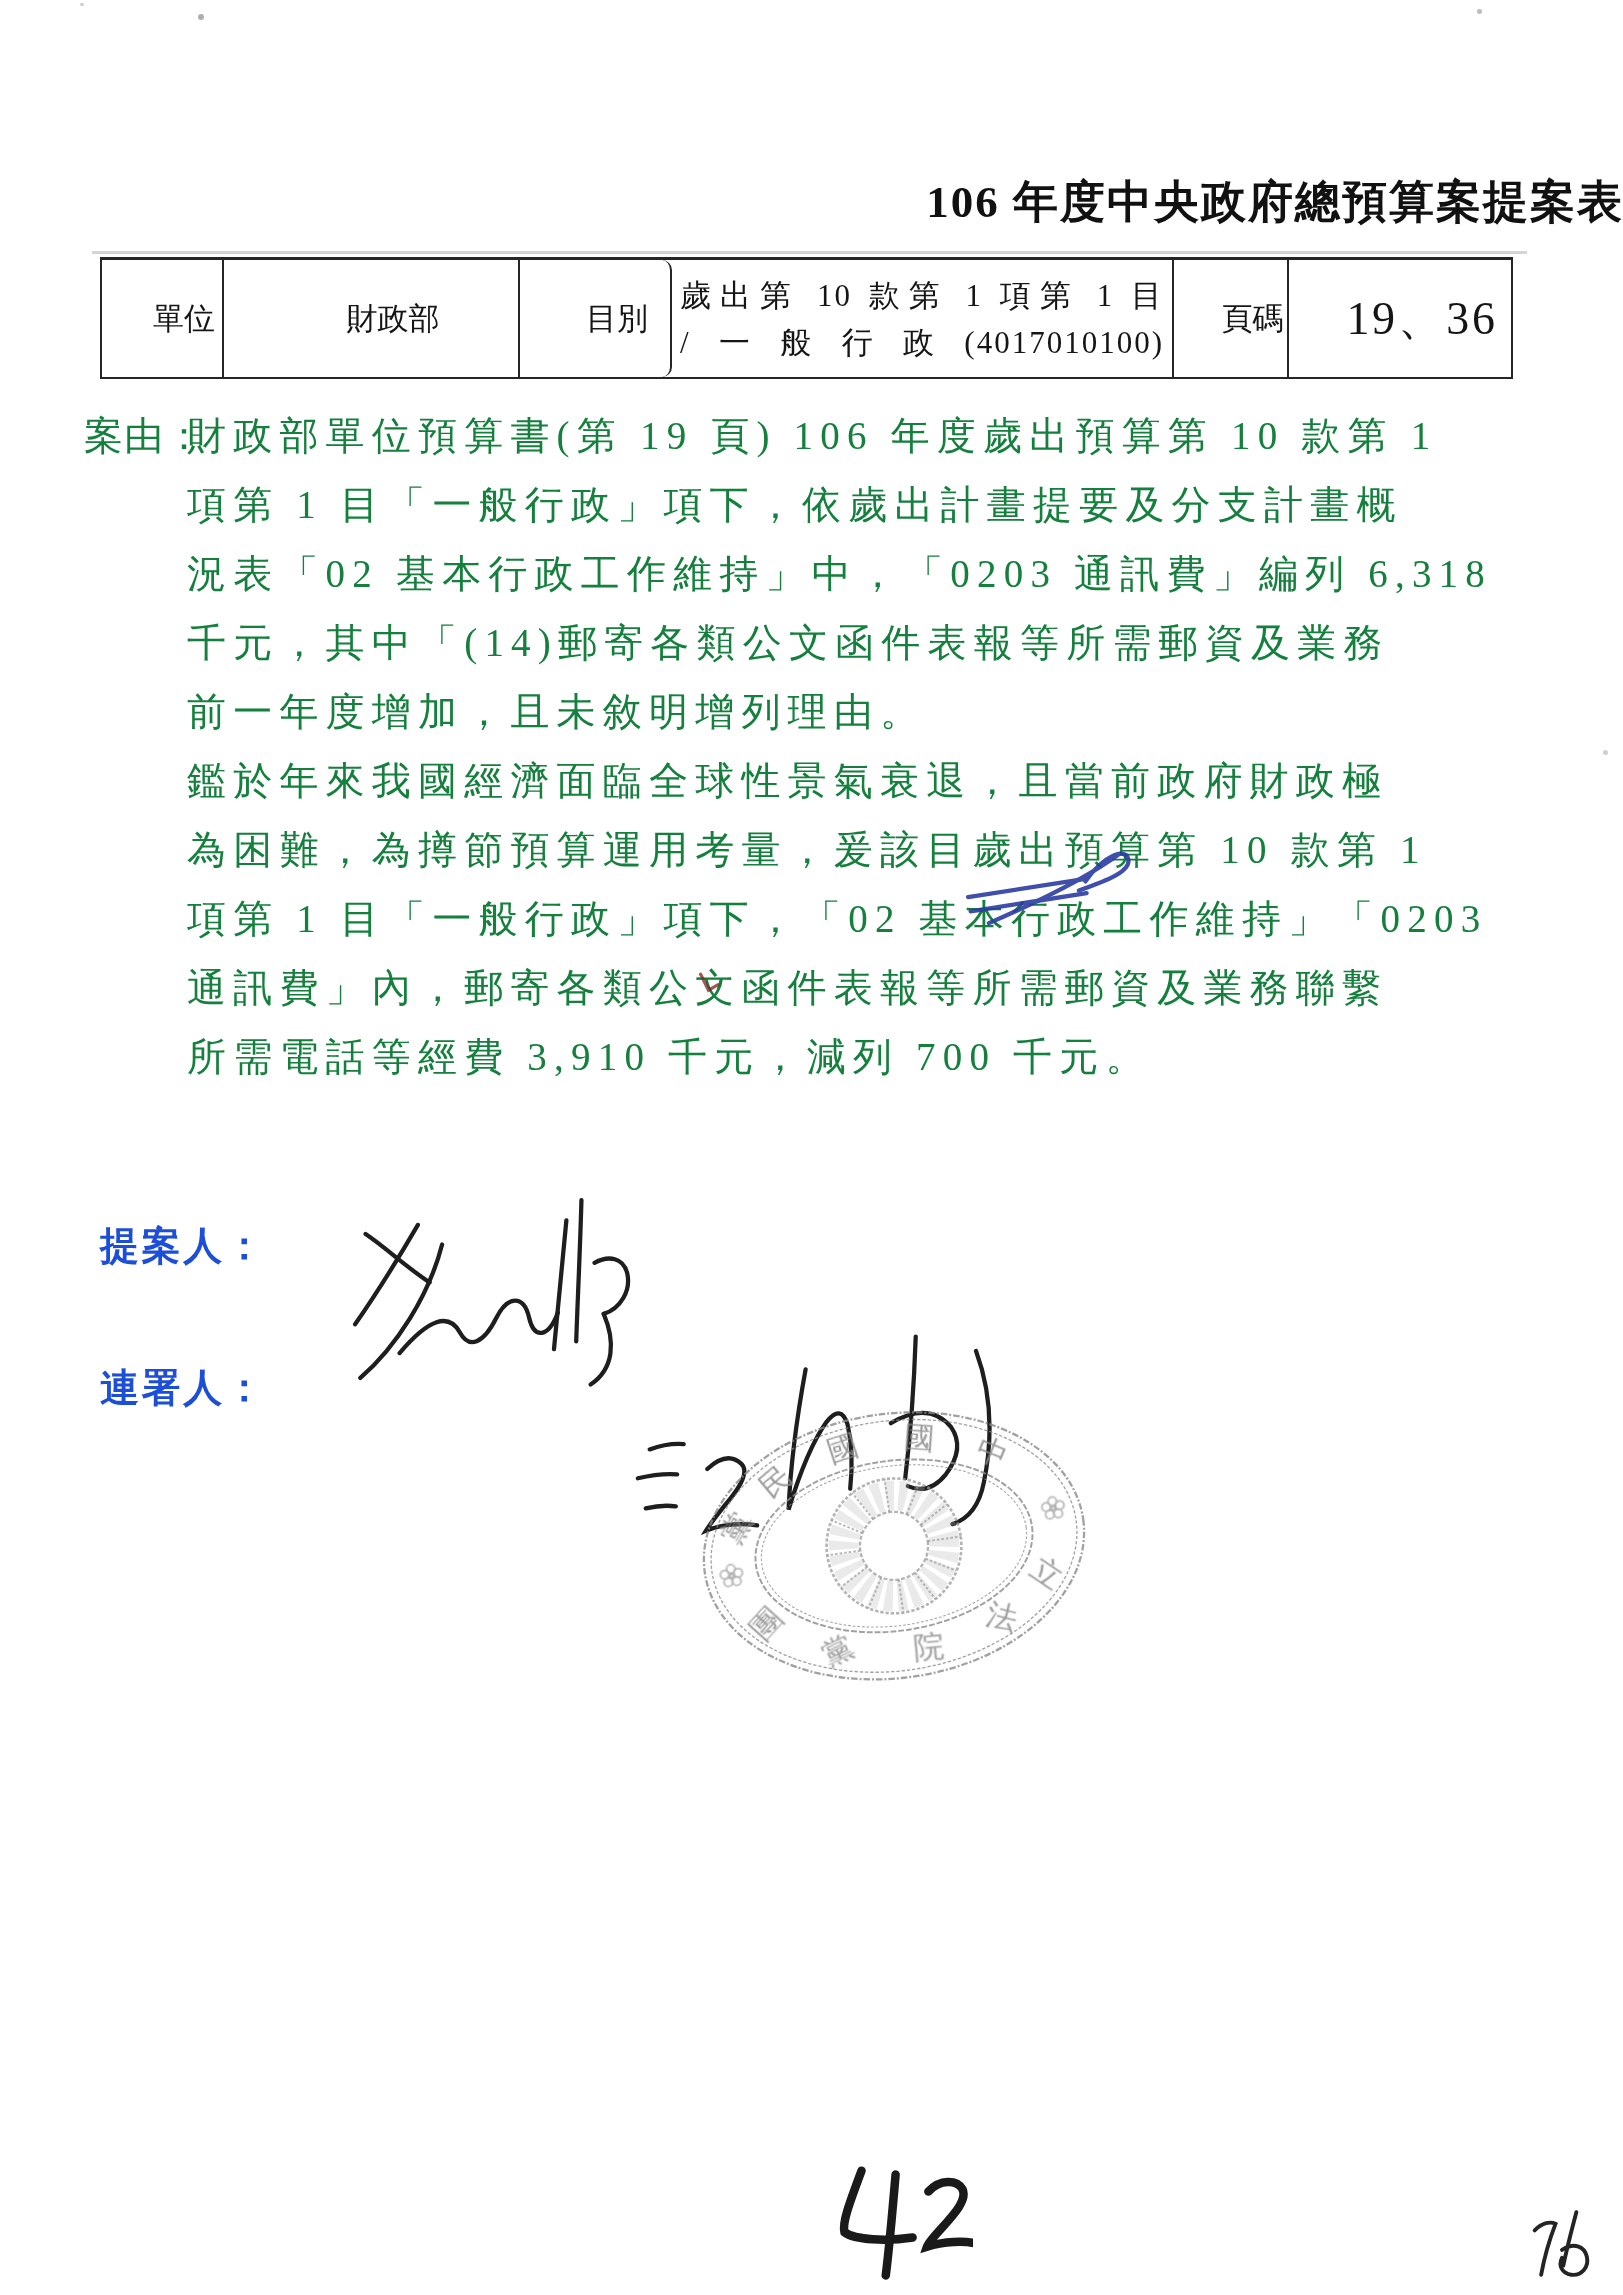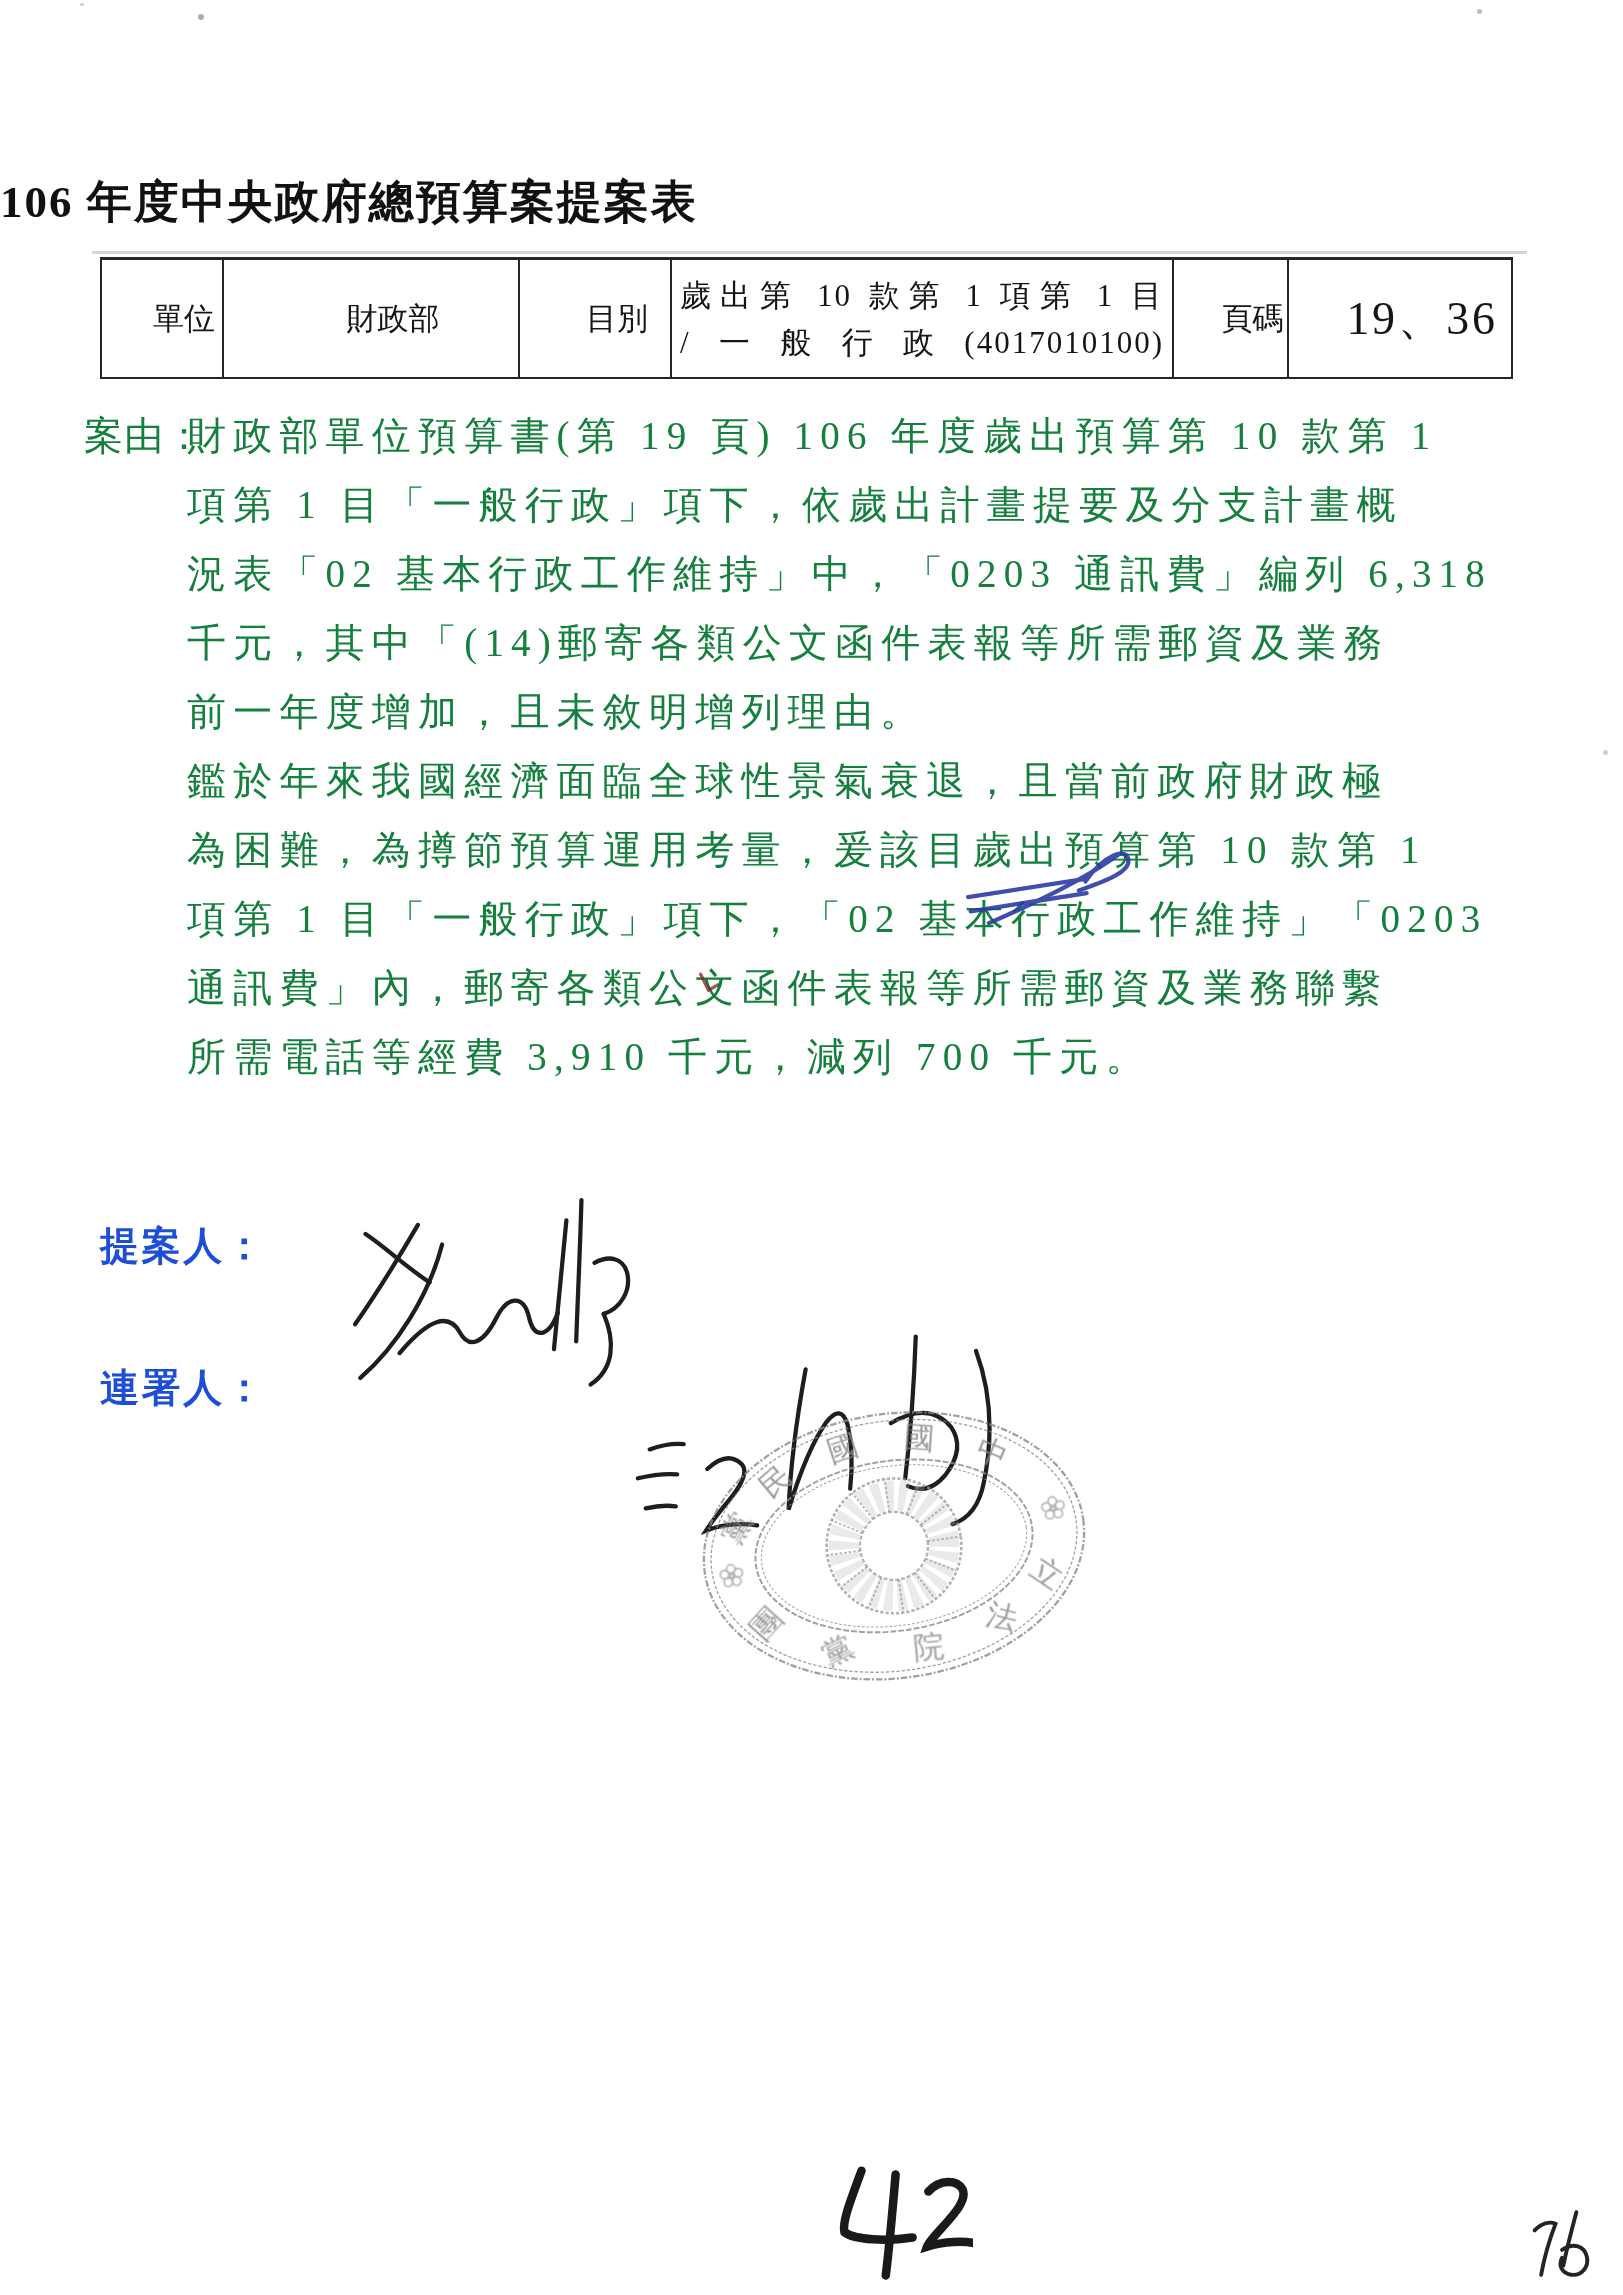--- a/index.html
+++ b/index.html
@@ -1,32 +1,32 @@
 <!DOCTYPE html>
 <html style="font-size:10.5px"><head>
 <meta charset="utf-8">
 <style>
   html,body{margin:0;padding:0;background:#ffffff;}
   .page{position:relative;width:1624px;height:2295px;background:#ffffff;overflow:hidden;
         font-family:"Liberation Serif","DejaVu Serif",serif;color:#151515;}
 
-  .doc-title{position:absolute;left:0;top:172px;width:100%;text-align:left;
+  .doc-title{position:absolute;left:0;top:172px;width:100%;text-align:right;
              font-size:45px;font-weight:bold;letter-spacing:2px;color:#111;}
 
   
   .gray-smear{position:absolute;left:92px;top:251px;width:1435px;height:2.6px;background:#c3c3c3;opacity:.7;}
   .info-table{position:absolute;left:100px;top:257px;width:1413px;height:122px;
               border:2px solid #262626;border-top-width:3.9px;box-sizing:border-box;
               display:flex;align-items:stretch;}
   .cell{border-right:2px solid #262626;display:flex;align-items:center;justify-content:center;
         font-size:31px;box-sizing:border-box;padding-left:44px;}
   .cell:last-child{border-right:none;}
   .c-unit-l{width:122px;}
   .c-unit-v{width:296px;}
-  .c-cat-l{width:152px;}
+  .c-cat-l{width:152px;border-radius:10px;}
   .c-cat-v{width:502px;flex-direction:column;justify-content:center;align-items:stretch;padding:0 8px;}
   .c-page-l{width:115px;}
   .c-page-v{flex:1;font-size:46px;letter-spacing:2.6px;}
   .cat-line{line-height:47px;letter-spacing:2px;text-align:justify;text-align-last:justify;white-space:nowrap;}
 
   
   .case{position:absolute;left:84px;top:401px;width:1440px;font-size:39px;letter-spacing:7.2px;color:#15803d;}
   .case-line{height:69px;line-height:69px;white-space:nowrap;}
   .case-line.indent{padding-left:103px;}
   .case-label{display:inline-block;width:103px;letter-spacing:1.3px;vertical-align:top;}

